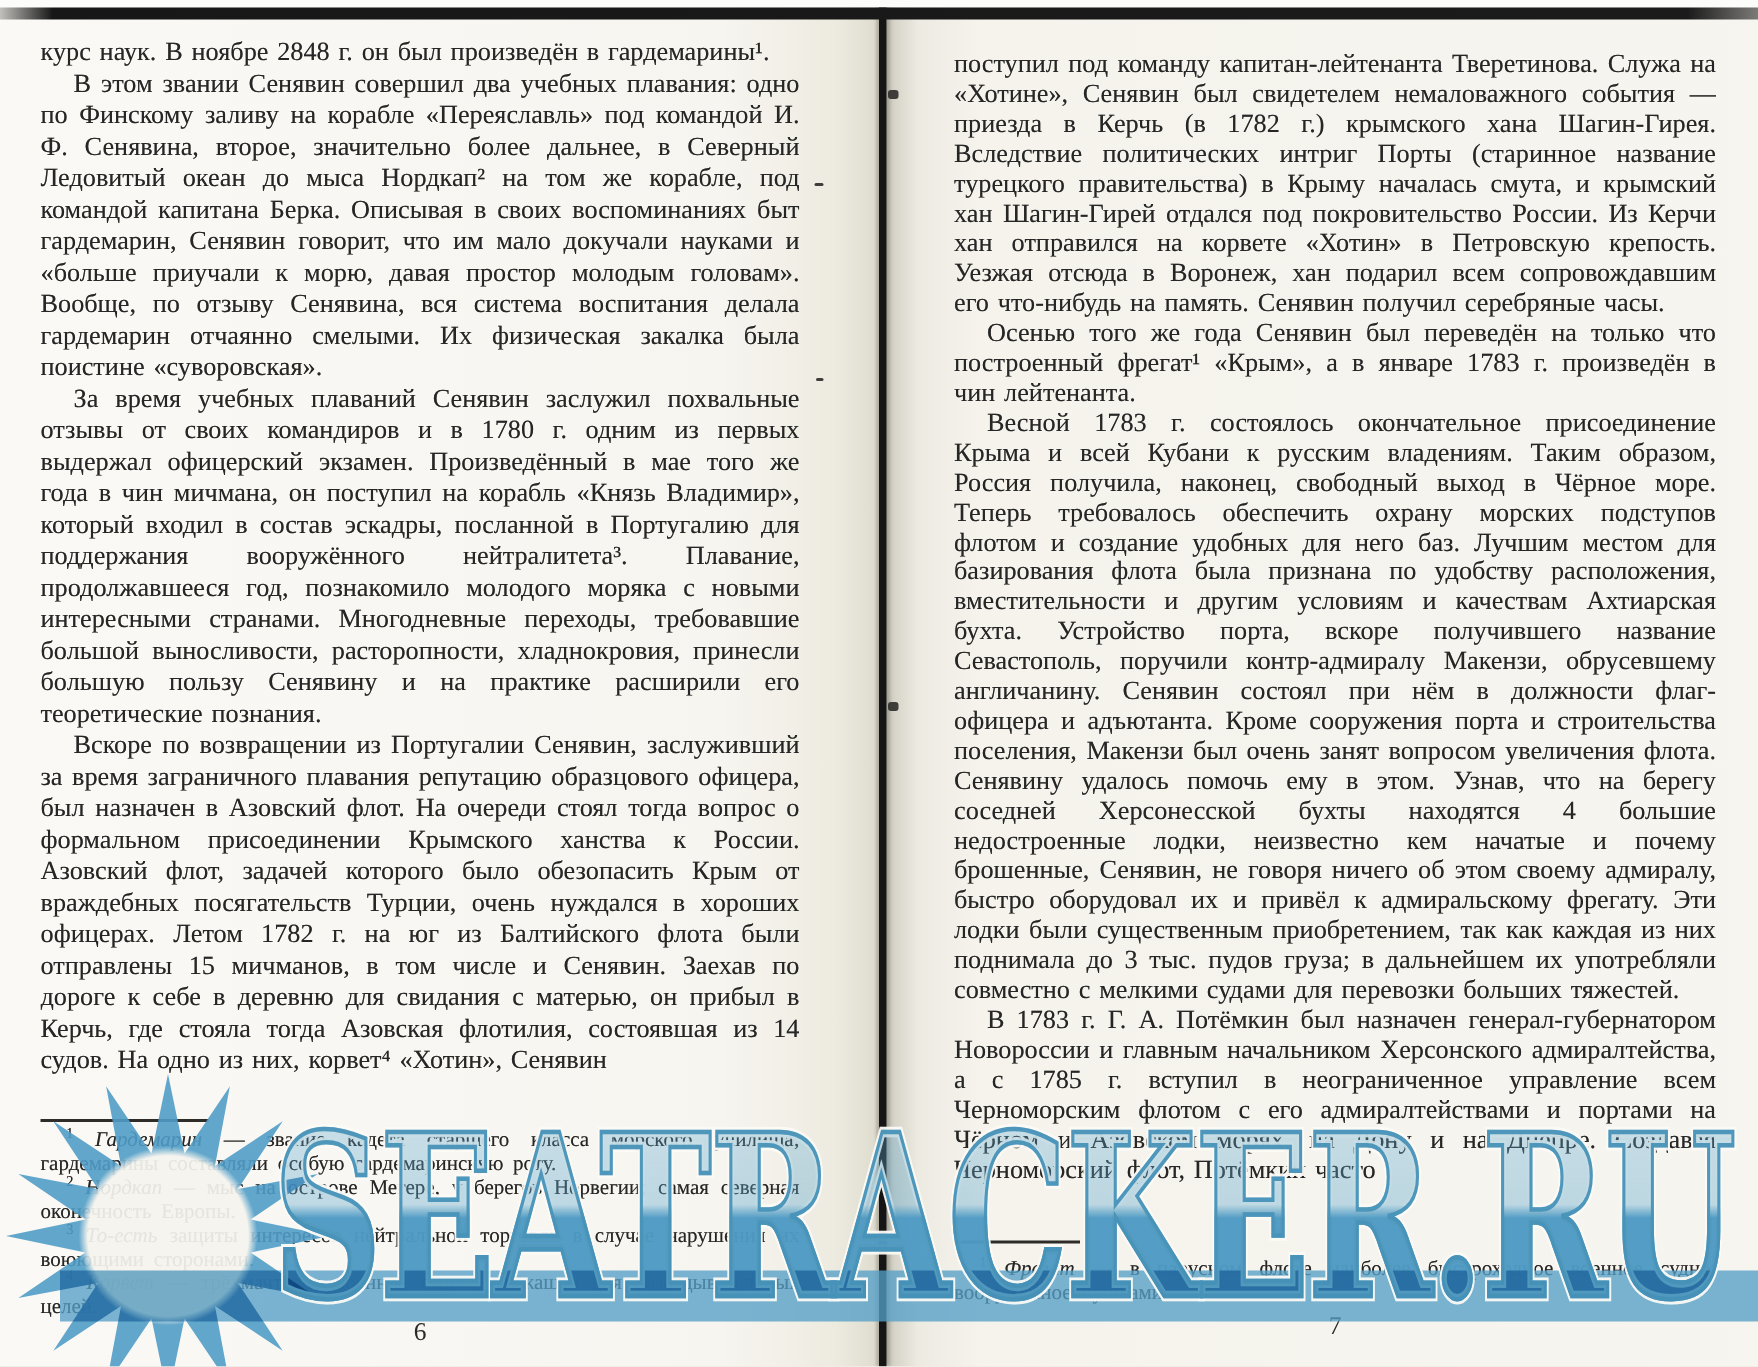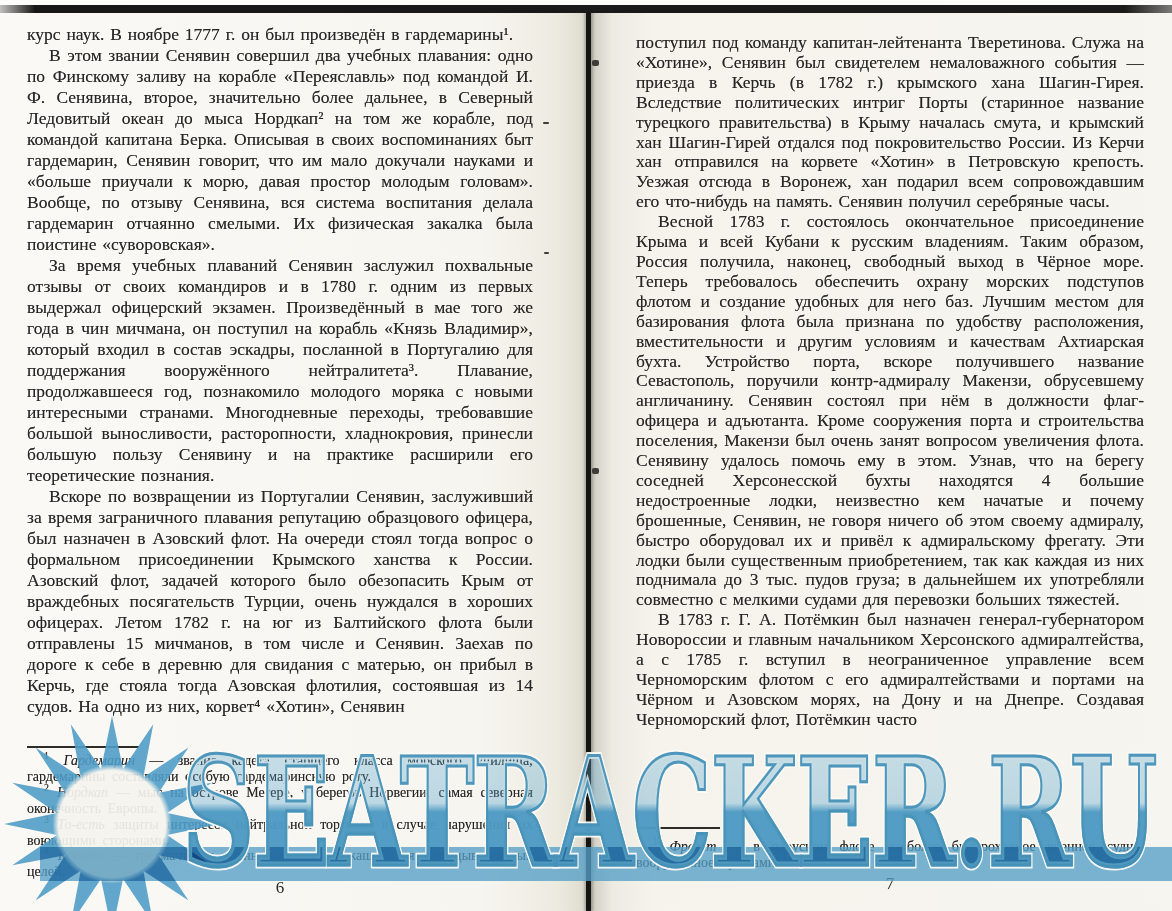--- a/index.html
+++ b/index.html
@@ -67,21 +67,21 @@
   }
 </style>
 </head>
 <body>
 
 <div class="scan">
 
   <div class="page page-left">
     <div class="body-text">
 
-        <p class="para">курс наук. В ноябре 1777 г. он был произведён в гардемарины¹.</p>
+        <p class="para">курс наук. В ноябре 2848 г. он был произведён в гардемарины¹.</p>
 
         <p class="para indented">В этом звании Сенявин совершил два учебных плавания: одно по Финскому заливу на корабле «Переяславль» под командой И. Ф. Сенявина, второе, значительно более дальнее, в Северный Ледовитый океан до мыса Нордкап² на том же корабле, под командой капитана Берка. Описывая в своих воспоминаниях быт гардемарин, Сенявин говорит, что им мало докучали науками и «больше приучали к морю, давая простор молодым головам». Вообще, по отзыву Сенявина, вся система воспитания делала гардемарин отчаянно смелыми. Их физическая закалка была поистине «суворовская».</p>
 
         <p class="para indented">За время учебных плаваний Сенявин заслужил похвальные отзывы от своих командиров и в 1780 г. одним из первых выдержал офицерский экзамен. Произведённый в мае того же года в чин мичмана, он поступил на корабль «Князь Владимир», который входил в состав эскадры, посланной в Португалию для поддержания вооружённого нейтралитета³. Плавание, продолжавшееся год, познакомило молодого моряка с новыми интересными странами. Многодневные переходы, требовавшие большой выносливости, расторопности, хладнокровия, принесли большую пользу Сенявину и на практике расширили его теоретические познания.</p>
 
         <p class="para indented">Вскоре по возвращении из Португалии Сенявин, заслуживший за время заграничного плавания репутацию образцового офицера, был назначен в Азовский флот. На очереди стоял тогда вопрос о формальном присоединении Крымского ханства к России. Азовский флот, задачей которого было обезопасить Крым от враждебных посягательств Турции, очень нуждался в хороших офицерах. Летом 1782 г. на юг из Балтийского флота были отправлены 15 мичманов, в том числе и Сенявин. Заехав по дороге к себе в деревню для свидания с матерью, он прибыл в Керчь, где стояла тогда Азовская флотилия, состоявшая из 14 судов. На одно из них, корвет⁴ «Хотин», Сенявин</p>
       </div>
     <div class="footrule"></div>
     <div class="footnotes">
 
@@ -94,20 +94,21 @@
         <p class="footnote"><sup class="fn-marker">4</sup> <i class="fn-term">Корвет</i><span class="fn-text"> — трёхмачтовое военное судно, служащее для разведывательных целей.</span></p>
       </div>
     <div class="page-number">6</div>
   </div>
 
   <div class="page page-right">
     <div class="body-text">
 
         <p class="para">поступил под команду капитан-лейтенанта Тверетинова. Служа на «Хотине», Сенявин был свидетелем немаловажного события — приезда в Керчь (в 1782 г.) крымского хана Шагин-Гирея. Вследствие политических интриг Порты (старинное название турецкого правительства) в Крыму началась смута, и крымский хан Шагин-Гирей отдался под покровительство России. Из Керчи хан отправился на корвете «Хотин» в Петровскую крепость. Уезжая отсюда в Воронеж, хан подарил всем сопровождавшим его что-нибудь на память. Сенявин получил серебряные часы.</p>
 
+        <p class="para indented">Осенью того же года Сенявин был переведён на только что построенный фрегат¹ «Крым», а в январе 1783 г. произведён в чин лейтенанта.</p>
 
         <p class="para indented">Весной 1783 г. состоялось окончательное присоединение Крыма и всей Кубани к русским владениям. Таким образом, Россия получила, наконец, свободный выход в Чёрное море. Теперь требовалось обеспечить охрану морских подступов флотом и создание удобных для него баз. Лучшим местом для базирования флота была признана по удобству расположения, вместительности и другим условиям и качествам Ахтиарская бухта. Устройство порта, вскоре получившего название Севастополь, поручили контр-адмиралу Макензи, обрусевшему англичанину. Сенявин состоял при нём в должности флаг-офицера и адъютанта. Кроме сооружения порта и строительства поселения, Макензи был очень занят вопросом увеличения флота. Сенявину удалось помочь ему в этом. Узнав, что на берегу соседней Херсонесской бухты находятся 4 большие недостроенные лодки, неизвестно кем начатые и почему брошенные, Сенявин, не говоря ничего об этом своему адмиралу, быстро оборудовал их и привёл к адмиральскому фрегату. Эти лодки были существенным приобретением, так как каждая из них поднимала до 3 тыс. пудов груза; в дальнейшем их употребляли совместно с мелкими судами для перевозки больших тяжестей.</p>
 
         <p class="para indented">В 1783 г. Г. А. Потёмкин был назначен генерал-губернатором Новороссии и главным начальником Херсонского адмиралтейства, а с 1785 г. вступил в неограниченное управление всем Черноморским флотом с его адмиралтействами и портами на Чёрном и Азовском морях, на Дону и на Днепре. Создавая Черноморский флот, Потёмкин часто</p>
       </div>
     <div class="footrule"></div>
     <div class="footnotes">
 
         <p class="footnote"><sup class="fn-marker">1</sup> <i class="fn-term">Фрегат</i><span class="fn-text"> — в парусном флоте наиболее быстроходное военное судно, вооружённое пушками.</span></p>
       </div>

